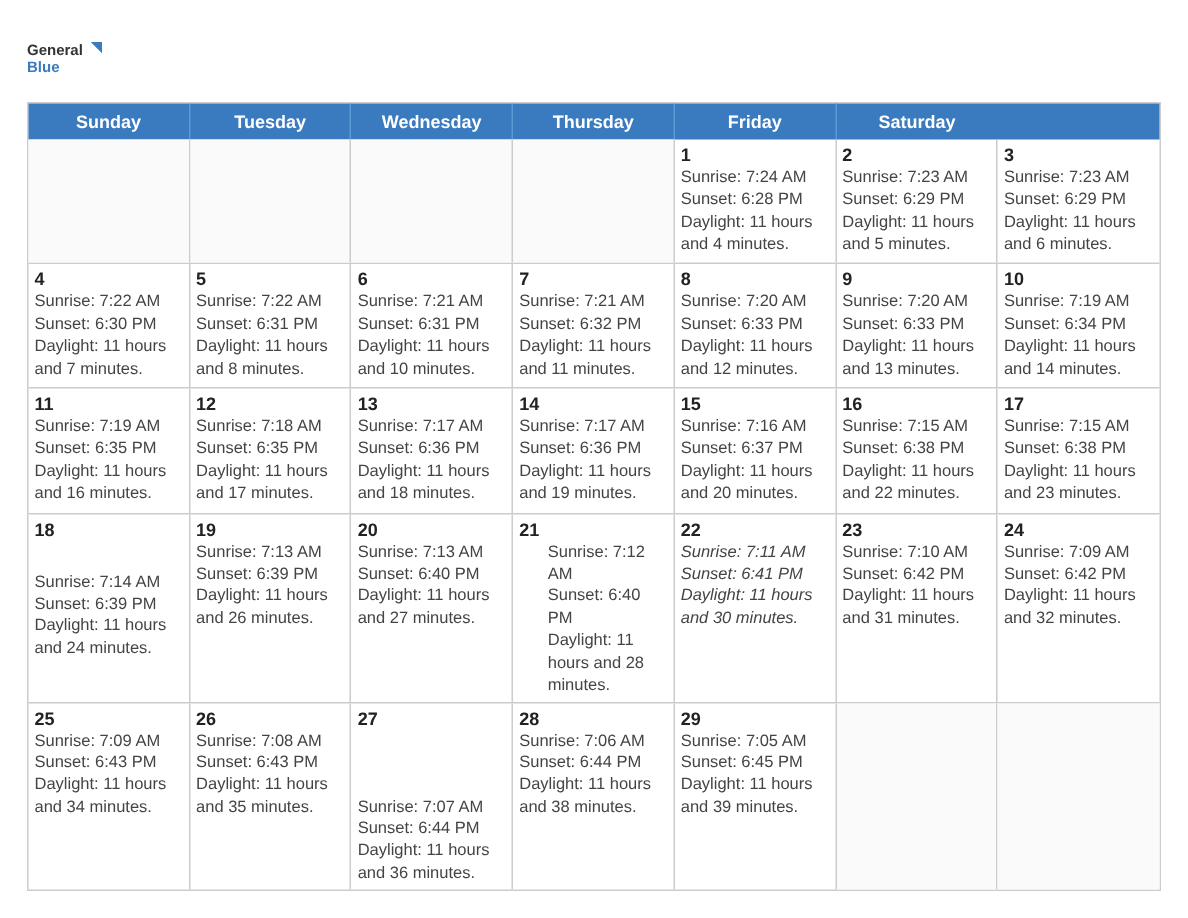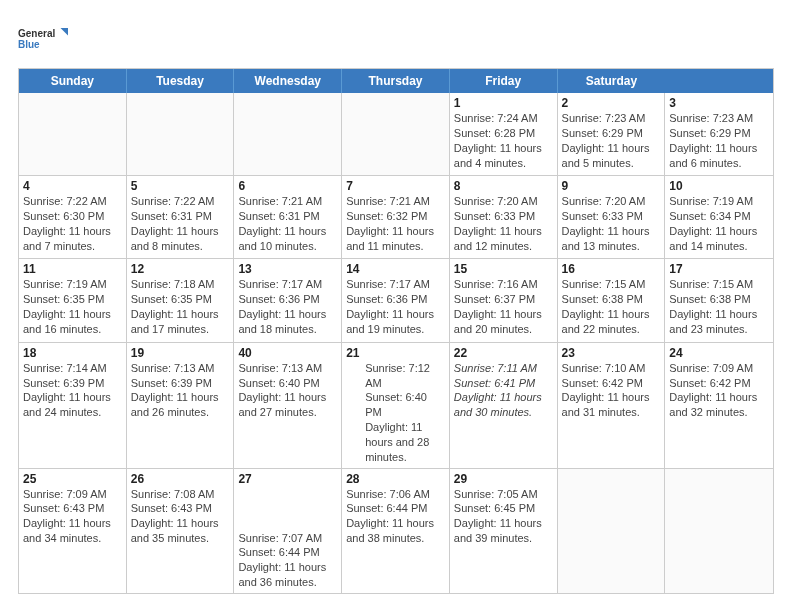--- a/index.html
+++ b/index.html
@@ -233,32 +233,32 @@
           <div class="cal-cell">
             <div class="day-num">17</div>
             <div class="day-info" style="white-space: pre-line;">Sunrise: 7:15 AM
 Sunset: 6:38 PM
 Daylight: 11 hours and 23 minutes.</div>
           </div>
         </div>
         <div class="cal-row">
           <div class="cal-cell">
             <div class="day-num">18</div>
-            <div class="day-info" style="white-space: pre-line;">Sunrise: 7:14 AM
+            <div class="day-info" style="white-space: pre-line; margin-top: 20px;">Sunrise: 7:14 AM
 Sunset: 6:39 PM
 Daylight: 11 hours and 24 minutes.</div>
           </div>
           <div class="cal-cell">
             <div class="day-num">19</div>
             <div class="day-info" style="white-space: pre-line;">Sunrise: 7:13 AM
 Sunset: 6:39 PM
 Daylight: 11 hours and 26 minutes.</div>
           </div>
           <div class="cal-cell">
-            <div class="day-num">40</div>
+            <div class="day-num">20</div>
             <div class="day-info" style="white-space: pre-line;">Sunrise: 7:13 AM
 Sunset: 6:40 PM
 Daylight: 11 hours and 27 minutes.</div>
           </div>
           <div class="cal-cell">
             <div class="day-num">21</div>
             <div class="day-info" style="white-space: pre-line; margin-left: 19px;">Sunrise: 7:12 AM
 Sunset: 6:40 PM
 Daylight: 11 hours and 28 minutes.</div>
           </div>

